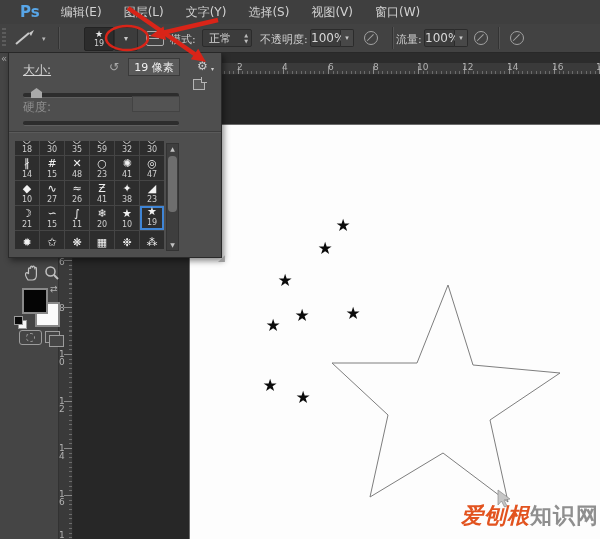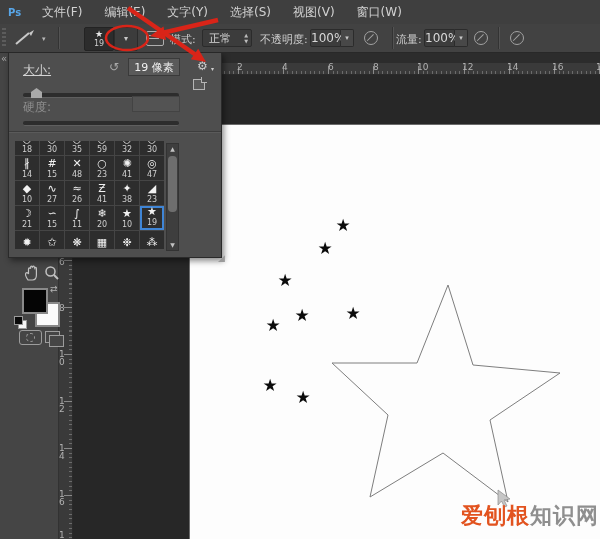--- a/index.html
+++ b/index.html
@@ -2,21 +2,21 @@
 <html><head>
 <meta charset="utf-8">
 <style>
   html,body{margin:0;padding:0;background:#111;}
   .stage{position:relative;width:600px;height:539px;overflow:hidden;
     font-family:"DejaVu Sans","Liberation Sans",sans-serif;background:#262626;
     -webkit-font-smoothing:antialiased;}
   
   .menu-bar{position:absolute;left:0;top:0;width:600px;height:24px;background:#3f3f3f;
     border-bottom:1px solid #282828;display:flex;align-items:center;z-index:20;}
-  .ps-logo{color:#58a6e8;font-weight:bold;font-size:10px;margin:0 10px 0 8px;letter-spacing:0;}
+  .ps-logo{color:#58a6e8;font-weight:bold;font-size:15px;margin:0 10px 0 20px;letter-spacing:0;}
   .menu-items{display:flex;gap:0;}
   .menu-item{color:#d2d2d2;font-size:12px;padding:0 11px;line-height:24px;white-space:nowrap;}
   
   .options-bar{position:absolute;left:0;top:24px;width:600px;height:28px;background:#424242;
     border-bottom:1px solid #282828;z-index:20;}
   .grip{position:absolute;left:2px;top:4px;width:4px;height:20px;
     background:repeating-linear-gradient(180deg,#5c5c5c 0 2px,transparent 2px 4px);}
   .brush-tool{position:absolute;left:12px;top:5px;width:26px;height:18px;}
   .tool-caret{position:absolute;left:42px;top:11px;color:#b9b9b9;font-size:7px;}
   .sep{position:absolute;top:3px;width:1px;height:22px;background:#333;border-right:1px solid #535353;}
@@ -117,22 +117,22 @@
 </style>
 </head>
 <body>
 
 <div class="stage">
 
   <div class="menu-bar">
     <span class="ps-logo">Ps</span>
     <div class="menu-items">
 
-    <span class="menu-item">文件(F)</span>
         <span class="menu-item">编辑(E)</span>
+        <span class="menu-item">图层(L)</span>
         <span class="menu-item">文字(Y)</span>
         <span class="menu-item">选择(S)</span>
         <span class="menu-item">视图(V)</span>
         <span class="menu-item">窗口(W)</span>
       </div>
   </div>
 
   <div class="options-bar">
     <div class="grip"></div>
     <svg class="brush-tool" viewBox="0 0 26 18" width="26" height="18">
@@ -410,16 +410,16 @@
   <svg class="anno-svg" width="600" height="539" viewBox="0 0 600 539">
     <ellipse class="anno-ellipse" cx="127" cy="38" rx="21" ry="12" stroke="#d92418"></ellipse>
     <line class="anno-line" x1="218" y1="20" x2="162" y2="33" stroke="#d92418"></line>
     <polygon points="150,36 163.5,26.5 166,40" fill="#d92418"></polygon>
     <line class="anno-line" x1="128" y1="8" x2="196" y2="55" stroke="#d92418"></line>
     <polygon points="206,62 190.8,59.3 198.2,48.7" fill="#d92418"></polygon>
     <polygon fill="#c6c6c6" stroke="#8a8a8a" stroke-width="0.7" points="498,490 510,499 504,500 507,506 504.5,507 501.5,501 498,505"></polygon>
   </svg>
 
   <div class="watermark">
-    <span style="color: rgb(226, 83, 31);">爱刨根</span><span style="color: rgb(143, 143, 143);">知识网</span>
+    <span style="color: rgb(226, 83, 31); font-style: italic;">爱刨根</span><span style="color: rgb(143, 143, 143);">知识网</span>
   </div>
 
 </div>
 
 </body></html>

